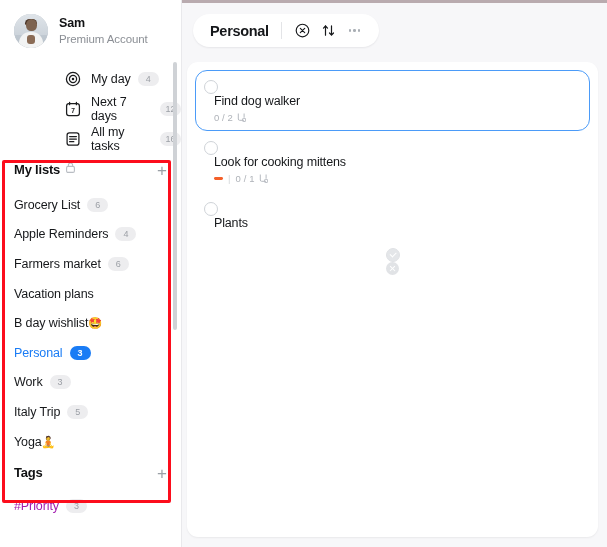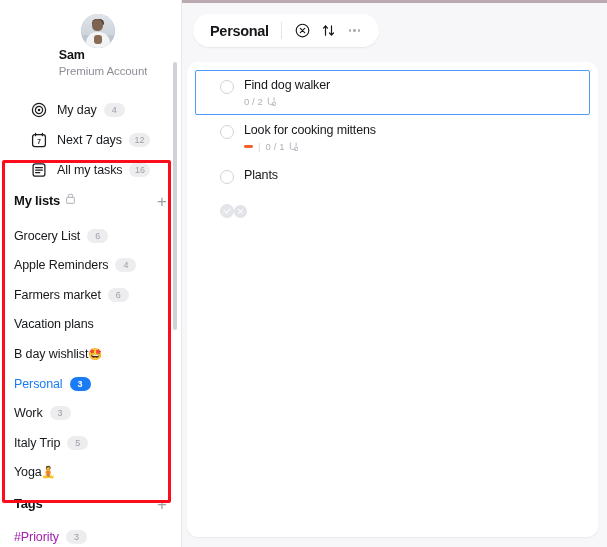--- a/index.html
+++ b/index.html
@@ -36,21 +36,20 @@
     position: absolute;
     top: 0; left: 0;
     width: 181px;
   }
 
   
   .account {
     display: flex;
     align-items: center;
     padding: 14px 0 10px 14px;
-    flex-direction: column;
   }
   .avatar {
     width: 34px;
     height: 34px;
     border-radius: 50%;
     flex: 0 0 34px;
     overflow: hidden;
     position: relative;
     background: #c9ced4;
   }
@@ -109,21 +108,21 @@
     letter-spacing: -0.1px;
   }
   .acct-sub {
     font-size: 11.5px;
     color: #8b8f95;
     margin-top: 2px;
     letter-spacing: -0.1px;
   }
 
   
-  .smartlists { padding: 6px 0 4px 16px; }
+  .smartlists { padding: 6px 0 4px 4px; margin-left: 46px; }
   .sl-row {
     display: flex;
     align-items: center;
     height: 30px;
     padding-left: 14px;
     cursor: default;
   }
   .sl-ico {
     width: 18px; height: 18px;
     flex: 0 0 18px;
@@ -325,25 +324,26 @@
     background: #ffffff;
     border-radius: 11px;
     box-shadow: 0 1px 2px rgba(16,18,22,0.06);
     overflow: hidden;
   }
   .tasks { padding: 8px 8px 0 8px; }
 
   .task {
     display: flex;
     align-items: flex-start;
-    padding: 7px 8px 7px 24px;
-    border-radius: 2px;
+    padding: 7px 8px 7px 8px;
+    border-radius: 12px;
     border: 1.4px solid transparent;
     box-sizing: border-box;
     min-height: 34px;
+    flex-direction: column;
   }
   .task.selected {
     border-color: #4b9bf8;
   }
   .tcheck {
     width: 14px; height: 14px;
     flex: 0 0 14px;
     border-radius: 50%;
     border: 1.3px solid #cfd3d8;
     margin-top: 2px;

